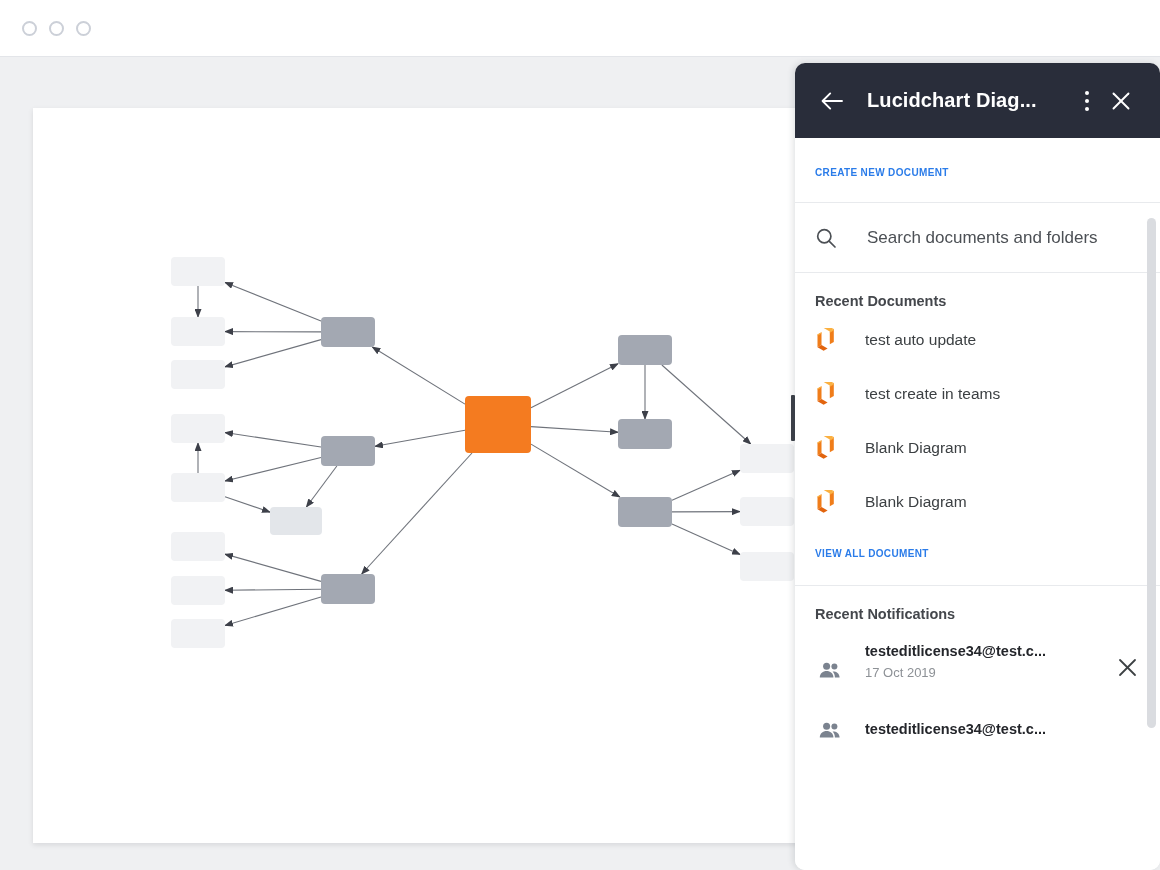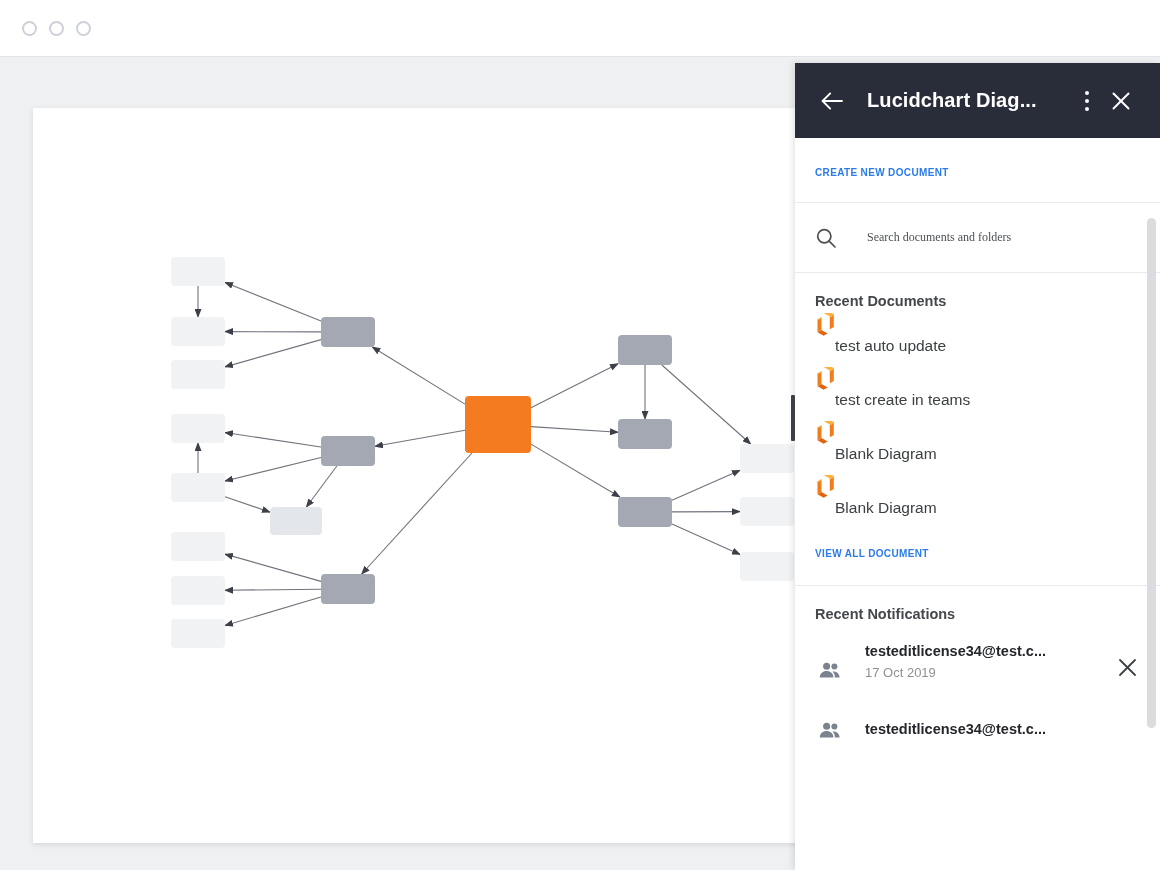--- a/index.html
+++ b/index.html
@@ -63,20 +63,21 @@
   
   #side-panel {
     position: absolute;
     left: 795px;
     top: 63px;
     width: 365px;
     height: 807px;
     background: #ffffff;
     box-shadow: -2px 0 6px rgba(50,55,65,.14);
     overflow: hidden;
+    border-radius: 10px;
   }
   #panel-header {
     position: relative;
     height: 75px;
     background: #292d3a;
     display: flex;
     align-items: center;
     padding: 0 22px 0 20px;
     box-sizing: border-box;
   }
@@ -130,43 +131,42 @@
     align-items: center;
     height: 70px;
     padding: 0 20px;
     border-bottom: 1px solid #e8eaed;
     box-sizing: border-box;
   }
   .row-search .search-icon { width: 30px; flex: 0 0 auto; display:flex; align-items:center; }
   #search-input {
     border: none;
     outline: none;
-    font-family: Liberation Serif, serif;
-    font-size: 12px;
+    font-family: Liberation Sans, sans-serif;
+    font-size: 17px;
     color: #a16207;
     background: transparent;
     margin-left: 20px;
     width: 250px;
   }
   #search-input::placeholder { color: #4c5055; }
 
   .section-title {
     font-size: 14.5px;
     font-weight: bold;
     color: #44474c;
     padding: 20px 20px 4px 20px;
   }
 
   .doc-item {
     display: flex;
-    align-items: flex-start;
+    align-items: center;
     height: 54px;
     padding: 0 20px;
     cursor: pointer;
-    flex-direction: column;
   }
   .doc-item .doc-icon { width: 30px; flex: 0 0 auto; display: flex; align-items: center; }
   .doc-item .doc-label {
     margin-left: 20px;
     font-size: 15.5px;
     color: #3c4043;
   }
 
   .row-viewall {
     padding: 14px 20px 24px 20px;

